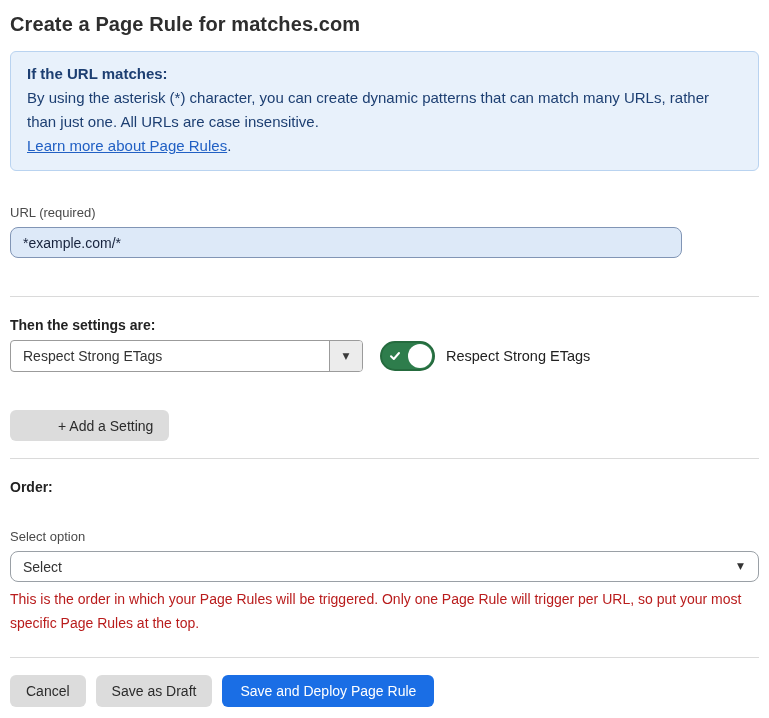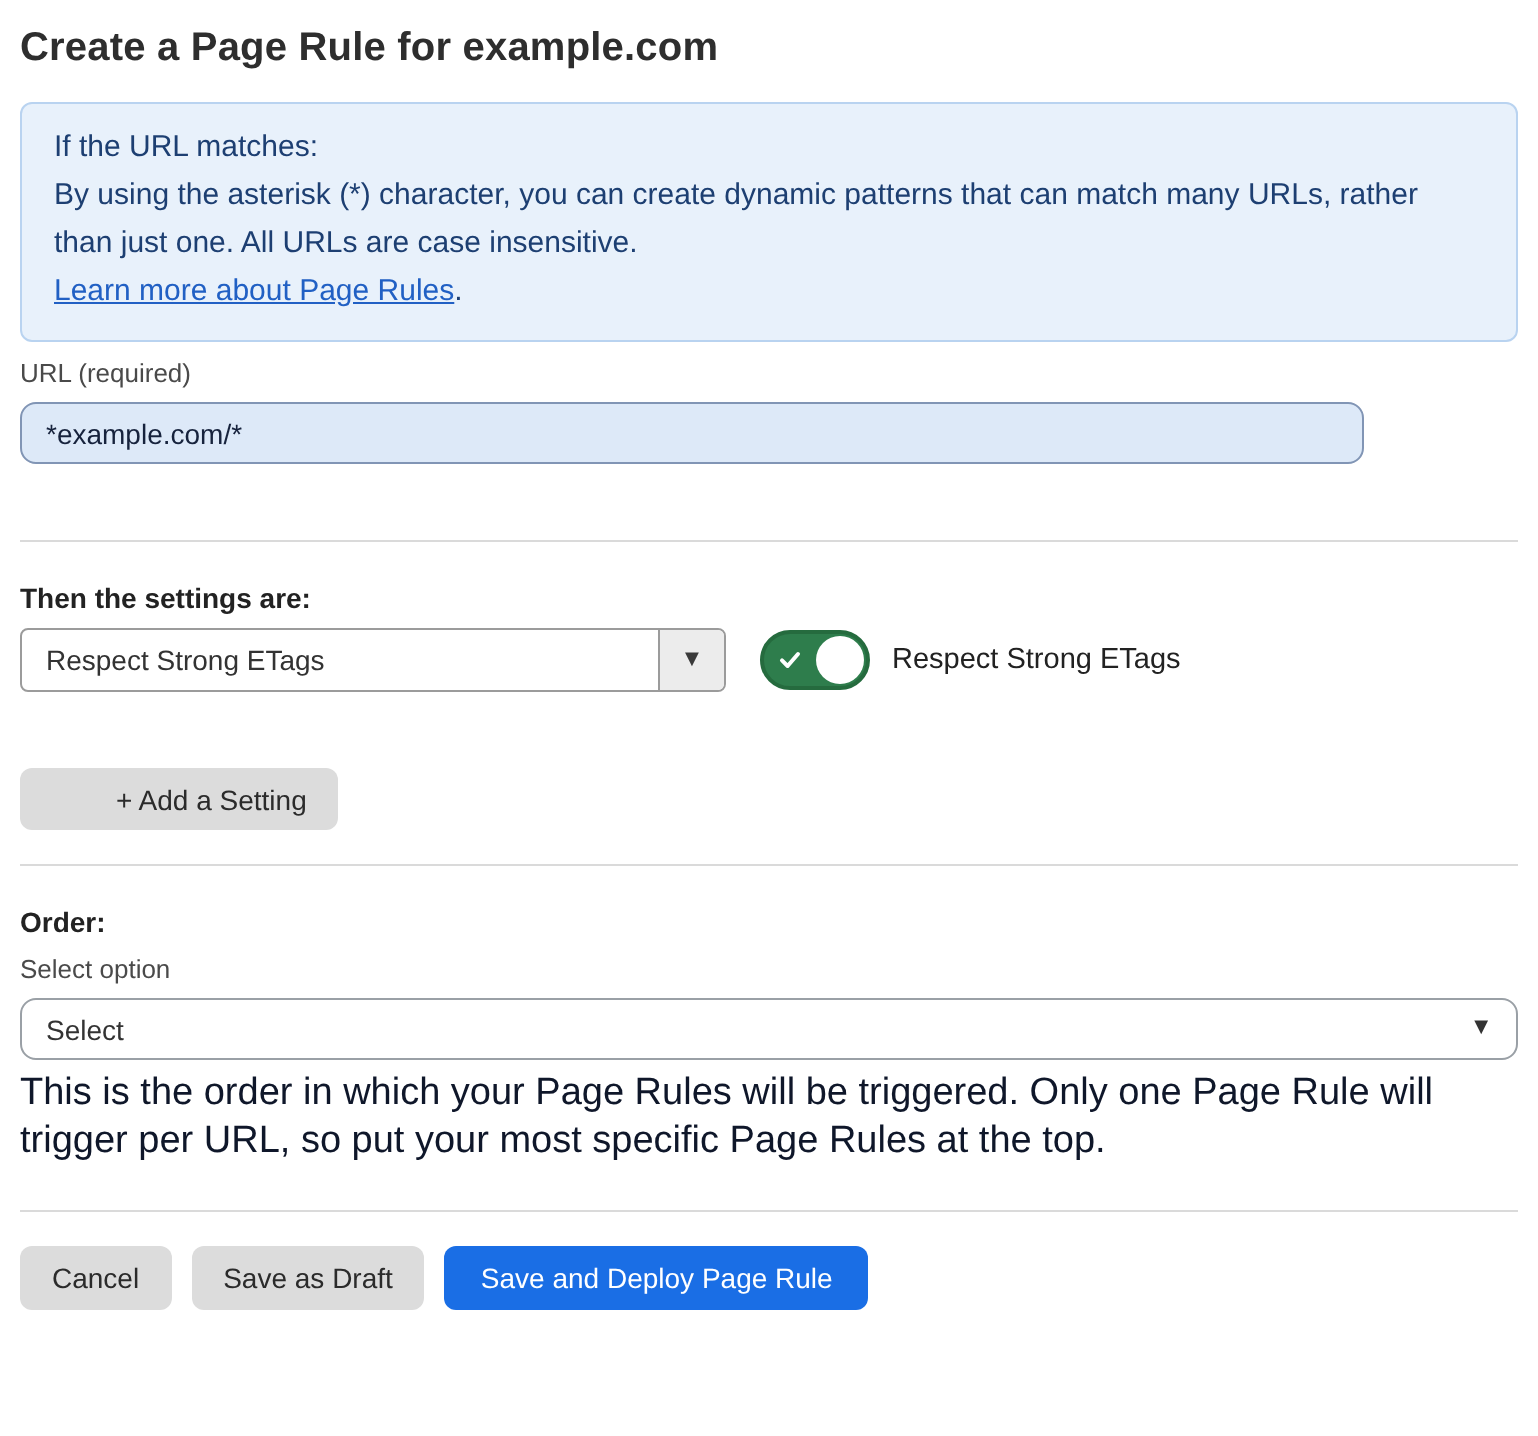--- a/index.html
+++ b/index.html
@@ -20,28 +20,28 @@
   .info-box {
     margin-top: 15px;
     background: #e8f1fb;
     border: 1px solid #b9d3f0;
     border-radius: 6px;
     padding: 10px 16px 12px 16px;
     font-size: 15px;
     line-height: 24px;
     color: #1d3f72;
   }
-  .info-box .info-heading { font-weight: normal; }
+  .info-box .info-heading { font-weight: bold; }
   .info-box a.page-rules-link {
     color: #2160c4; text-decoration: underline; cursor: pointer;
   }
 
   .field-label {
     display: block;
-    margin-top: 8px;
+    margin-top: 34px;
     font-size: 13px;
     color: #4a4a4a;
   }
 
   input.url-input {
     margin-top: 7px;
     width: 672px; height: 31px;
     background: #dde9f8;
     border: 1px solid #8195b5;
     border-radius: 8px;
@@ -134,32 +134,32 @@
     display: flex; align-items: center;
     cursor: pointer;
   }
   .order-select .select-value {
     padding-left: 12px; font-size: 14px; color: #333333;
   }
   .order-select .caret { margin-left: auto; padding-right: 14px; color: #333333; }
 
   .help-text {
     margin-top: 5px;
-    font-size: 19px; line-height: 24px; color: #0f172a;
+    font-size: 14px; line-height: 24px; color: #b91c1c;
     max-width: 749px;
   }
 
   .footer-buttons { display: flex; align-items: center; gap: 10px; margin-top: 17px; }
 </style>
 </head>
 <body>
 
 <div class="container">
 
-  <h1 class="page-title">Create a Page Rule for example.com</h1>
+  <h1 class="page-title">Create a Page Rule for matches.com</h1>
 
   <div class="info-box">
     <div class="info-heading">If the URL matches:</div>
     <div class="info-body">By using the asterisk (*) character, you can create dynamic patterns that can match many URLs, rather than just one. All URLs are case insensitive.</div>
     <div><a class="page-rules-link">Learn more about Page Rules</a><span>.</span></div>
   </div>
 
   <label class="field-label">URL (required)</label>
   <input class="url-input" type="text" value="*example.com/*" style="">
 

